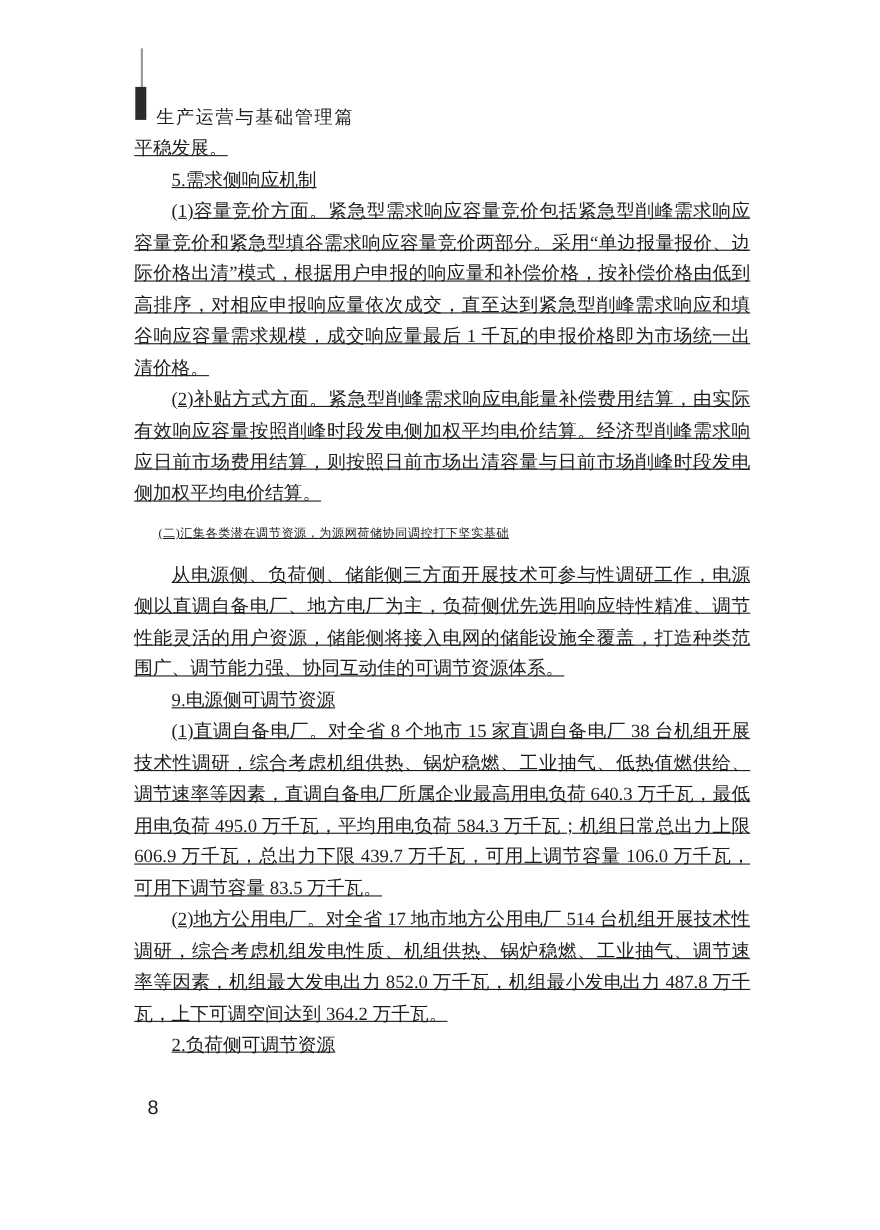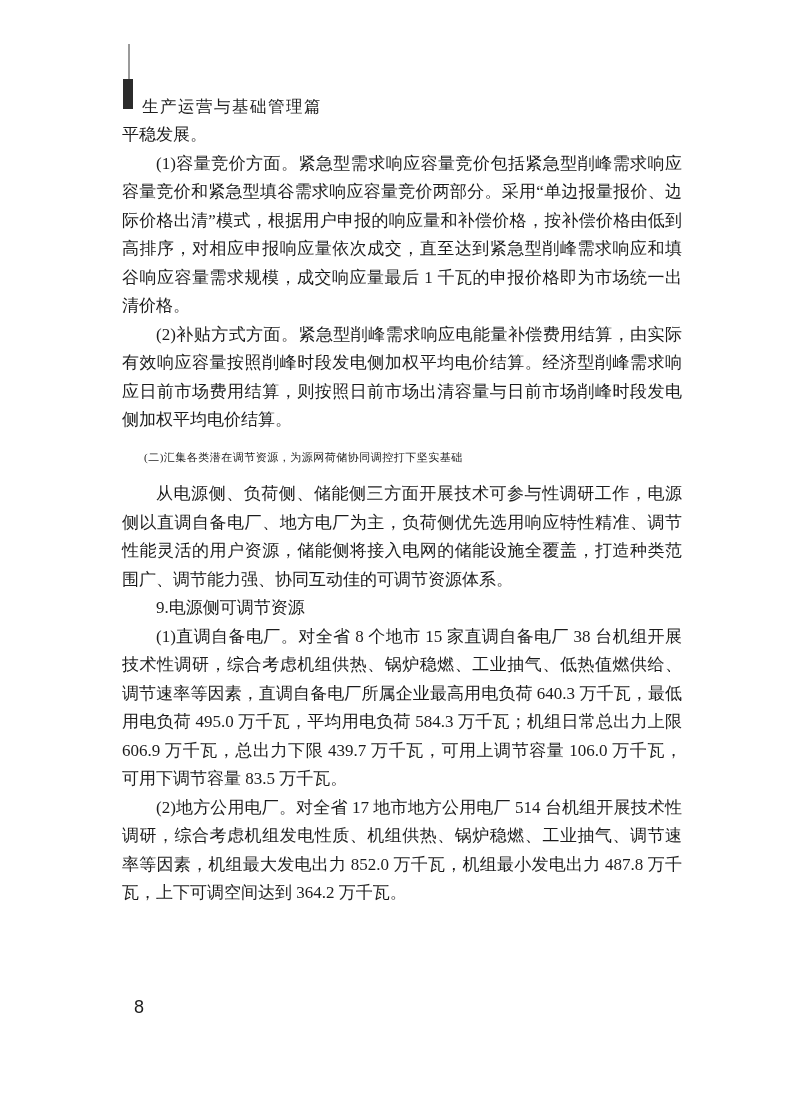--- a/index.html
+++ b/index.html
@@ -48,20 +48,21 @@
   
   .content {
     position: absolute;
     left: 122px;
     top: 121px;
     width: 560px;
     font-size: 17px;
     line-height: 28.5px;
     text-align: justify;
     text-justify: inter-ideograph;
+    text-decoration: underline;
   }
   .content p, .content h3 {
     margin: 0;
     padding: 0;
     font-weight: normal;
   }
   .indent {
     text-indent: 2em;
   }
   .noindent {
@@ -88,22 +89,24 @@
 </head>
 <body>
 
 <div class="marker-thin"></div>
 <div class="marker-bar"></div>
 
 <div class="running-header">生产运营与基础管理篇</div>
 
 <div class="content">
   <p class="noindent">平稳发展。</p>
+  <p class="indent">5.需求侧响应机制</p>
   <p class="indent">(1)容量竞价方面。紧急型需求响应容量竞价包括紧急型削峰需求响应容量竞价和紧急型填谷需求响应容量竞价两部分。采用“单边报量报价、边际价格出清”模式，根据用户申报的响应量和补偿价格，按补偿价格由低到高排序，对相应申报响应量依次成交，直至达到紧急型削峰需求响应和填谷响应容量需求规模，成交响应量最后 1 千瓦的申报价格即为市场统一出清价格。</p>
   <p class="indent">(2)补贴方式方面。紧急型削峰需求响应电能量补偿费用结算，由实际有效响应容量按照削峰时段发电侧加权平均电价结算。经济型削峰需求响应日前市场费用结算，则按照日前市场出清容量与日前市场削峰时段发电侧加权平均电价结算。</p>
   <h3 class="section-heading">(二)汇集各类潜在调节资源，为源网荷储协同调控打下坚实基础</h3>
   <p class="indent">从电源侧、负荷侧、储能侧三方面开展技术可参与性调研工作，电源侧以直调自备电厂、地方电厂为主，负荷侧优先选用响应特性精准、调节性能灵活的用户资源，储能侧将接入电网的储能设施全覆盖，打造种类范围广、调节能力强、协同互动佳的可调节资源体系。</p>
   <p class="indent">9.电源侧可调节资源</p>
   <p class="indent">(1)直调自备电厂。对全省 8 个地市 15 家直调自备电厂 38 台机组开展技术性调研，综合考虑机组供热、锅炉稳燃、工业抽气、低热值燃供给、调节速率等因素，直调自备电厂所属企业最高用电负荷 640.3 万千瓦，最低用电负荷 495.0 万千瓦，平均用电负荷 584.3 万千瓦；机组日常总出力上限 606.9 万千瓦，总出力下限 439.7 万千瓦，可用上调节容量 106.0 万千瓦，可用下调节容量 83.5 万千瓦。</p>
   <p class="indent">(2)地方公用电厂。对全省 17 地市地方公用电厂 514 台机组开展技术性调研，综合考虑机组发电性质、机组供热、锅炉稳燃、工业抽气、调节速率等因素，机组最大发电出力 852.0 万千瓦，机组最小发电出力 487.8 万千瓦，上下可调空间达到 364.2 万千瓦。</p>
+  <p class="indent">2.负荷侧可调节资源</p>
 </div>
 
 <div class="page-number">8</div>
 
 </body></html>

